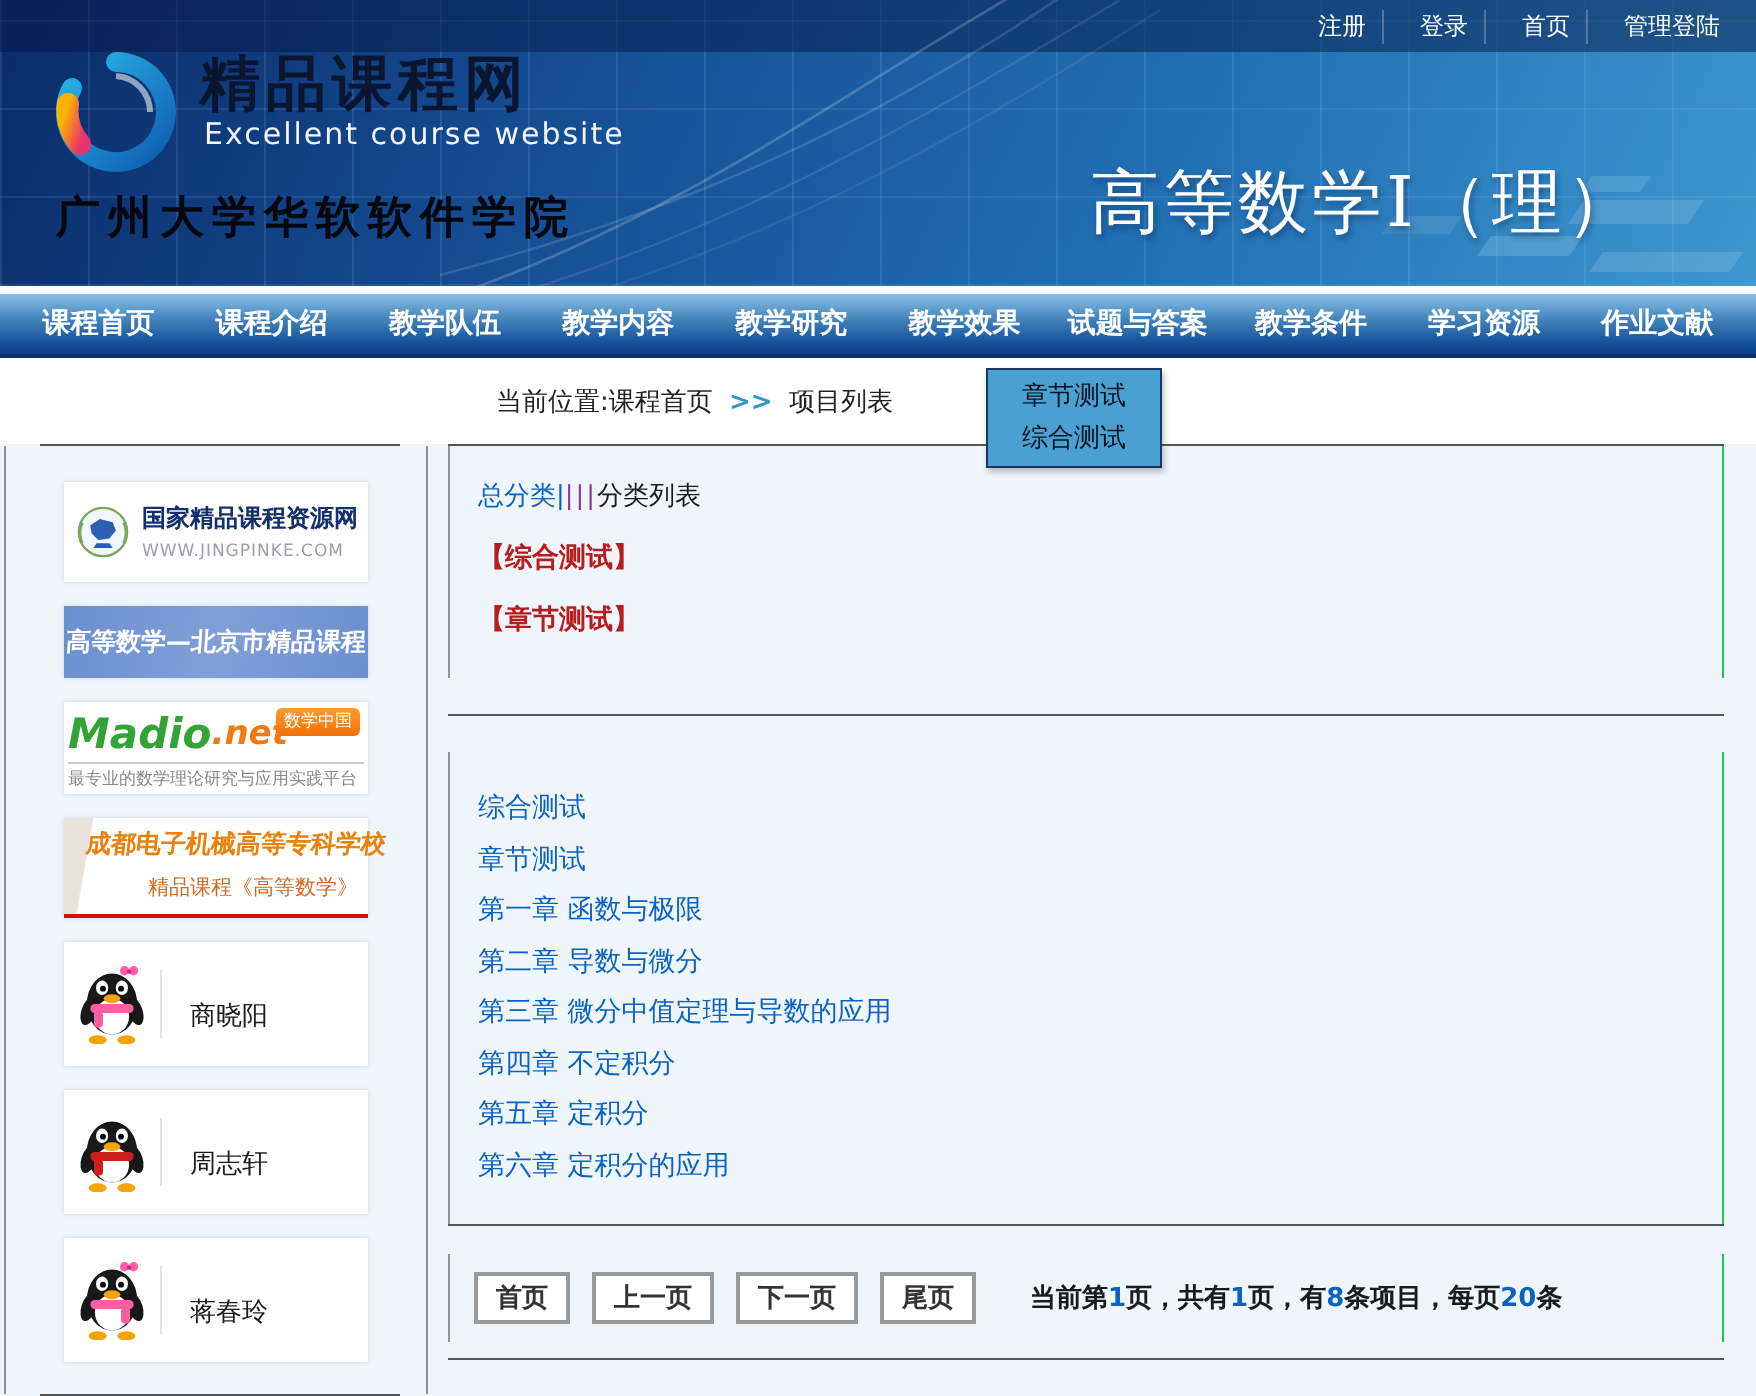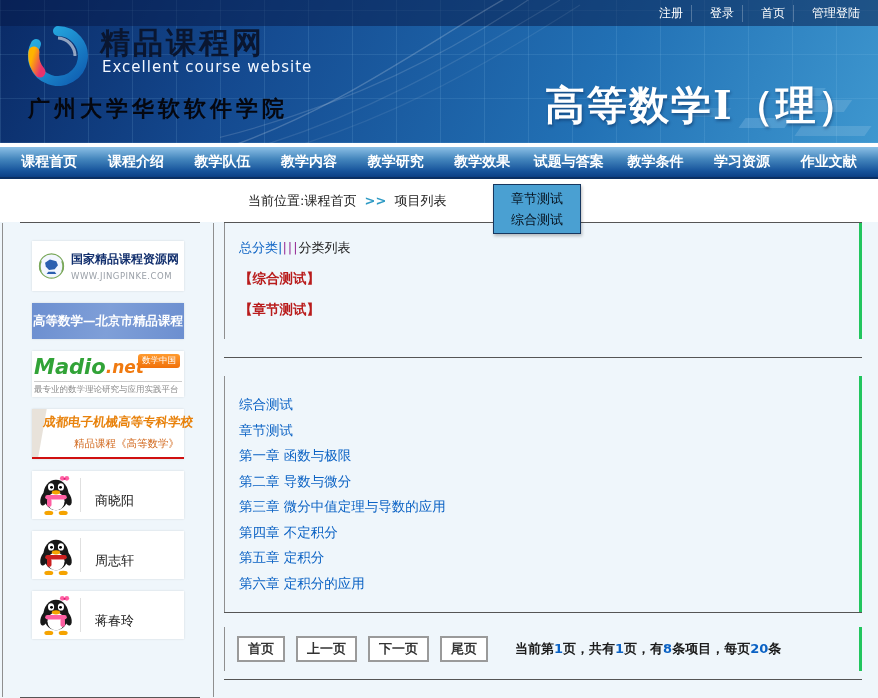--- a/index.html
+++ b/index.html
@@ -26,21 +26,21 @@
   .toplinks a { color:#fff; text-decoration:none; font-size:12px; padding:0 8px; border-right:1px solid rgba(255,255,255,.25); cursor:pointer; }
   .toplinks a:last-child { border-right:none; }
 
   .logo-wrap { position:absolute; left:28px; top:26px; z-index:4; }
   .logo-row { display:flex; align-items:flex-start; }
   .logo-text1 { font-size:30px; font-weight:bold; color:#0a1630; letter-spacing:3px; line-height:34px; margin-left:12px; }
   .logo-text2 { font-size:15px; color:#f2f7ff; margin-left:14px; margin-top:-2px; letter-spacing:1px; }
   .logo-text3 { font-size:22px; font-weight:bold; color:#05070f; letter-spacing:4px; margin-top:8px; }
 
   .course-title { position:absolute; left:545px; top:78px; z-index:4; color:#fff;
-    font-family:"DejaVu Serif","Liberation Serif",serif; font-weight:bold; font-size:40px; letter-spacing:2px;
+    font-family:"DejaVu Serif","Liberation Serif",serif; font-weight:normal; font-size:35px; letter-spacing:2px;
     text-shadow:1px 2px 3px rgba(0,20,60,.4); }
 
   
   .nav-sep { height:4px; background:#ffffff; }
   .navbar { height:32px; background:linear-gradient(#8cc0e6 0%,#4486bd 40%,#16539b 80%,#0b3f85 100%);
     border-bottom:2px solid #0a2f63; display:flex; align-items:center; padding:0 6px; }
   .navbar a { flex:1; text-align:center; color:#fff; font-weight:bold; font-size:14px; text-decoration:none; cursor:pointer; white-space:nowrap; }
 
   
   .crumbrow { height:43px; background:#fff; position:relative;padding-left:39px; }
@@ -70,28 +70,28 @@
   .banner3 { height:46px; position:relative; padding:6px 2px 0; }
   .madio-row { display:flex; align-items:flex-end; }
   .madio-brand { color:#31a337; font-size:21px; font-weight:bold; font-style:italic; line-height:20px; }
   .madio-tld { color:#f07a10; font-size:17px; font-weight:bold; font-style:italic; }
   .madio-badge { position:absolute; right:4px; top:3px; background:linear-gradient(#ff9b2f,#f0700a); color:#fff; font-size:8.5px; padding:1px 4px; border-radius:3px; }
   .madio-tag { font-size:8.5px; color:#8a8a8a; border-top:1px solid #ccc; margin-top:4px; padding-top:2px; white-space:nowrap; }
   .banner4 { height:50px; padding:5px 5px 0; border-bottom:2px solid #d01010; position:relative;
     background:linear-gradient(100deg,#e8e2da 0 14px,#fff 15px); }
   .b4-title { color:#e8820c; font-weight:bold; font-size:12.5px; white-space:nowrap; transform:skewX(-6deg); margin-left:6px; }
   .b4-sub { color:#d2691e; font-size:10.5px; text-align:right; margin-top:6px; }
-  .qqcard { height:48px; display:flex; align-items:center; padding:3px 6px; }
+  .qqcard { height:62px; display:flex; align-items:center; padding:3px 6px; }
   .qq-name { font-size:13px; color:#1b1b1b; margin-left:14px; margin-top:12px; }
   .qq-div { width:1px; height:34px; background:#e0e0e0; margin-left:6px; }
 
   
   .main { flex:1; margin:0 16px 0 10px; display:flex; flex-direction:column; }
   .main-hr { border:none; border-top:1px solid #555; margin:0; }
-  .pane { border-left:1px solid #8f8f8f; border-right:3px solid #22c55e; }
+  .pane { border-left:1px solid #8f8f8f; border-right:1px solid #22c55e; }
   .pane1 { padding:16px 14px 20px; }
   .cat-bar { font-size:13px; }
   .cat-bar a { color:#0b62c4; text-decoration:none; cursor:pointer; }
   .pipe-b { color:#0b62c4; }
   .pipe-p { color:#993399; letter-spacing:1px; }
   .cat-right { color:#1b1b1b; }
   .cat-link { display:block; color:#b91c1c; font-weight:bold; font-size:13.5px; margin-top:13px; text-decoration:none; cursor:pointer; }
   .gap { height:18px; }
   .pane2 { padding:16px 14px; }
   .pane2 a { display:block; color:#0b62c4; font-size:13.5px; line-height:25.5px; text-decoration:none; cursor:pointer; }

